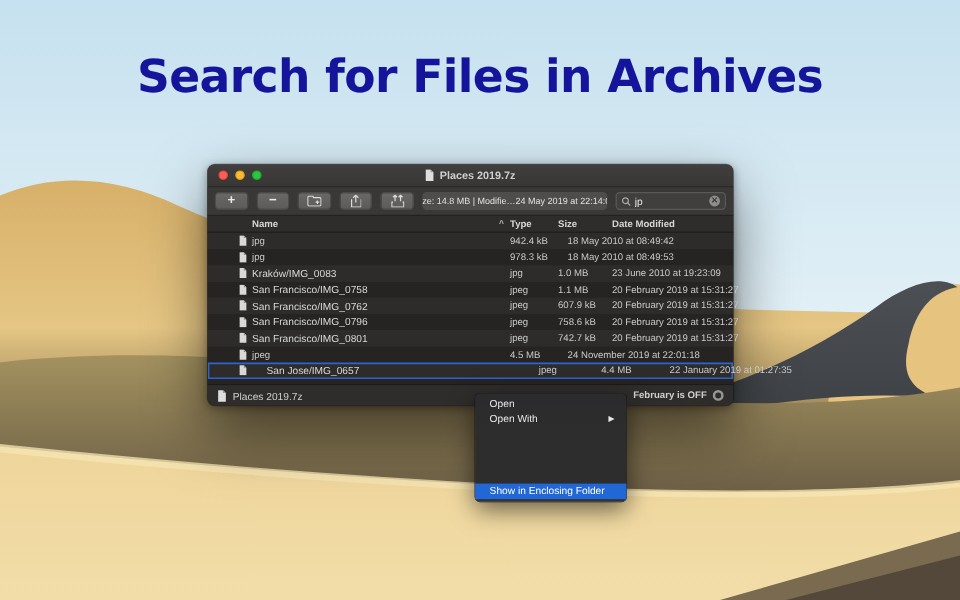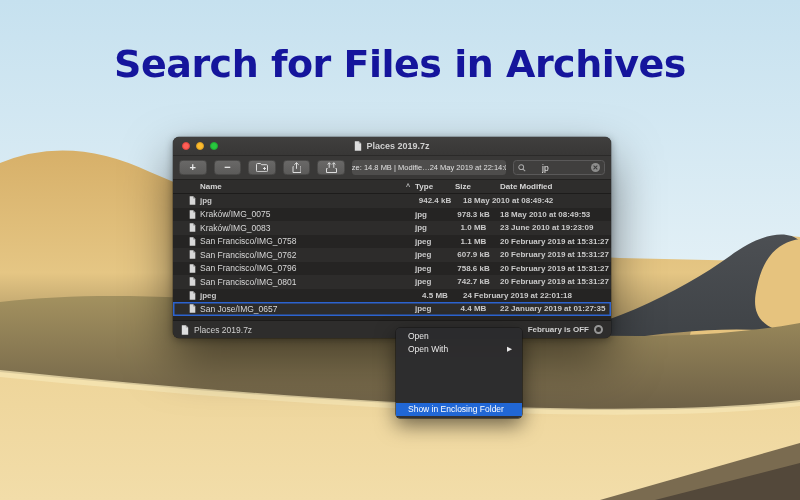--- a/index.html
+++ b/index.html
@@ -35,42 +35,42 @@
     display:flex; align-items:center; padding:0 6px; gap:7px; }
   .tbtn { width:30px; height:15px; border-radius:3.5px; border:.5px solid #4b4a49;
     background:linear-gradient(#696867,#5c5b5a); color:#e9e9e9; display:flex;
     align-items:center; justify-content:center; font-size:10px; line-height:1; }
   .tbtn svg { display:block; }
   .glyph { font-weight:bold; font-size:11px; margin-top:-1px; }
   .infopill { width:168px; height:15px; border-radius:3.5px; background:#4e4d4c;
     color:#e0e0e0; font-size:7.5px; display:flex; align-items:center; justify-content:center;
     white-space:nowrap; overflow:hidden; padding:0 5px; }
   .searchbox { margin-left:auto; width:92px; height:15px; border-radius:3.5px; background:#403f3e;
-    border:.5px solid #5a5959; display:flex; align-items:center; padding:0 4px; gap:16px;justify-content:space-between; }
+    border:.5px solid #5a5959; display:flex; align-items:center; padding:0 4px; gap:3px;justify-content:space-between; }
   .searchbox input { flex:1; min-width:0; background:transparent; border:none; outline:none;
     color:#e8e8e8; font-size:8.5px; font-family:"Liberation Sans", sans-serif; }
   .clear-btn { flex:0 0 9px; width:9px; height:9px; border-radius:50%; background:#8d8d8c;
     color:#3a3a3a; font-size:7px; line-height:9px; text-align:center; font-weight:bold; }
 
   
   .grid-row { display:grid; grid-template-columns:15px 215px 40px 37px 1fr;
-    align-items:center; padding-left:12px; }
+    align-items:center; padding-left:22px; }
   .thead { height:14px; flex:0 0 14px; background:#2e2d2c; border-bottom:1px solid #1d1c1b;
     color:#d6d6d6; font-size:8px; font-weight:bold; }
   .thead .name-h { display:flex; align-items:center; justify-content:space-between; padding-right:5px; }
   .sort-ind { color:#bdbdbd; font-size:7px; font-weight:bold; }
   .col-date { padding-left:8px; }
-  .col-size { text-align:center; }
+  .col-size { text-align:left; }
 
   .rows { }
   .row { height:13.5px; color:#d8d8d8; font-size:8.5px; white-space:nowrap; }
   .row:nth-child(odd) { background:#2d2c2b; }
   .row:nth-child(even) { background:#252423; }
-  .row.selected { box-shadow:inset 0 0 0 1.5px #2c63cf; }
-  .row .col-type, .row .col-size, .row .col-date { color:#c9c9c9; font-size:8px;font-weight:bold; }
+  .row.selected { box-shadow:inset 0 0 0 1.5px #2c63cf;gap:12px; }
+  .row .col-type, .row .col-size, .row .col-date { color:#c9c9c9; font-size:8px; }
   .cell-icon { display:flex; align-items:center; justify-content:center; }
 
   .filler { flex:1; background:#252423; }
 
   .statusbar { height:18px; flex:0 0 18px; background:#2e2d2c; border-top:1px solid #1c1b1a;
     border-radius:0 0 6px 6px; display:flex; align-items:center; justify-content:space-between;
     padding:0 8px; color:#d0d0d0; font-size:8.5px; }
   .status-left, .status-right { display:flex; align-items:center; gap:5px; }
   .status-right { font-weight:bold; font-size:8px; }
   .pw-icon { width:9px; height:9px; border-radius:50%; border:2px solid #979797; background:#2e2d2c; }
@@ -209,21 +209,20 @@
         <span class="col-size">942.4 kB</span>
         <span class="col-date">18 May 2010 at 08:49:42</span>
       </div>
         <div class="row grid-row">
         <span class="cell-icon">
           <svg width="7" height="9" viewBox="0 0 10 12">
             <path d="M1 0 h5 l3 3 v9 h-8 z" fill="#d8d8d8"></path>
               <path d="M6 0 l3 3 h-3 z" fill="#8f8f8f"></path>
           </svg>
         </span>
-        <span class="col-name">Kraków/IMG_0075</span>
         <span class="col-type">jpg</span>
         <span class="col-size">978.3 kB</span>
         <span class="col-date">18 May 2010 at 08:49:53</span>
       </div>
         <div class="row grid-row">
         <span class="cell-icon">
           <svg width="7" height="9" viewBox="0 0 10 12">
             <path d="M1 0 h5 l3 3 v9 h-8 z" fill="#d8d8d8"></path>
               <path d="M6 0 l3 3 h-3 z" fill="#8f8f8f"></path>
           </svg>
@@ -283,21 +282,21 @@
       </div>
         <div class="row grid-row">
         <span class="cell-icon">
           <svg width="7" height="9" viewBox="0 0 10 12">
             <path d="M1 0 h5 l3 3 v9 h-8 z" fill="#d8d8d8"></path>
               <path d="M6 0 l3 3 h-3 z" fill="#8f8f8f"></path>
           </svg>
         </span>
         <span class="col-type">jpeg</span>
         <span class="col-size">4.5 MB</span>
-        <span class="col-date">24 February 2019 at 22:01:18</span>
+        <span class="col-date">24 November 2019 at 22:01:18</span>
       </div>
         <div class="row grid-row selected">
         <span class="cell-icon">
           <svg width="7" height="9" viewBox="0 0 10 12">
             <path d="M1 0 h5 l3 3 v9 h-8 z" fill="#d8d8d8"></path>
               <path d="M6 0 l3 3 h-3 z" fill="#8f8f8f"></path>
           </svg>
         </span>
         <span class="col-name">San Jose/IMG_0657</span>
         <span class="col-type">jpeg</span>

